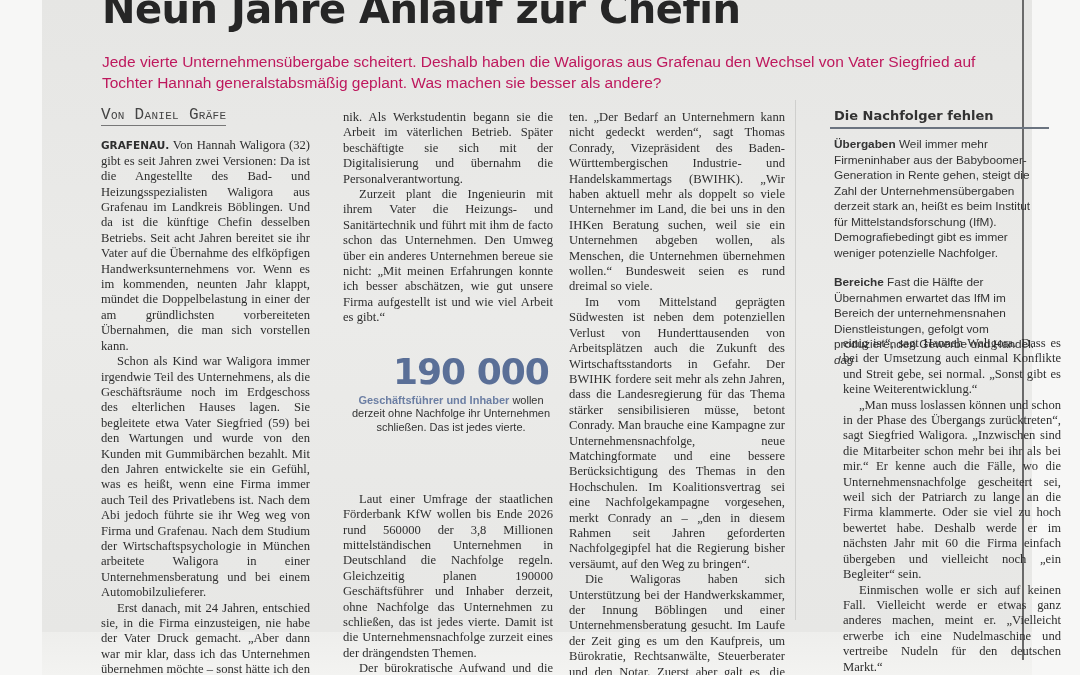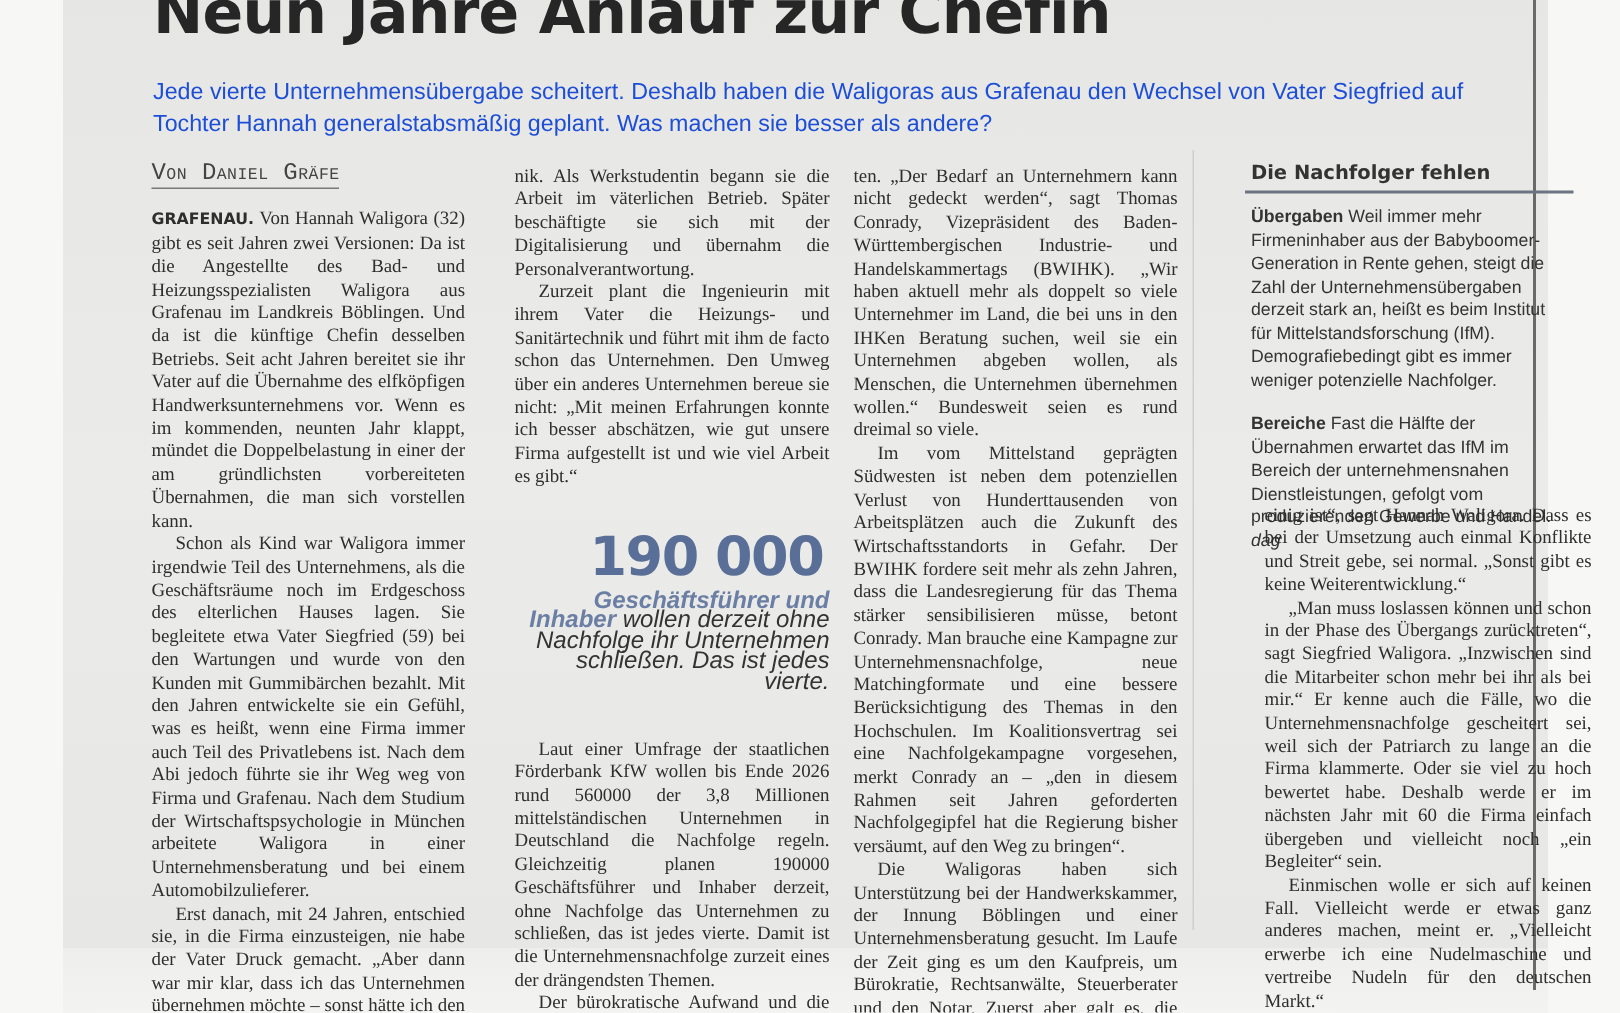--- a/index.html
+++ b/index.html
@@ -26,21 +26,21 @@
     position: absolute; left: 42px; top: 632px; width: 990px; height: 43px;
     background: linear-gradient(180deg, #eeeeec, #f3f3f1);
   }
   .headline {
     position: absolute; left: 102px; top: -14px; margin: 0;
     font-family: "DejaVu Sans", sans-serif; font-weight: bold;
     font-size: 40px; letter-spacing: -0.5px; color: #262626; white-space: nowrap;
   }
   .dek {
     position: absolute; left: 102px; top: 51px; width: 880px; margin: 0;
-    font-family: "Liberation Sans", sans-serif; font-size: 15.5px; line-height: 21px; color: #1d4ed8;
+    font-family: "Liberation Sans", sans-serif; font-size: 15.5px; line-height: 21px; color: #be185d;
   }
   .col {
     position: absolute; top: 108px;
     font-family: "Liberation Serif", serif; font-size: 12.6px; line-height: 15.4px;
     color: #2e2e2e; text-align: justify; hyphens: manual;
   }
   .col p { margin: 0; text-indent: 16px; }
   .col p.first { text-indent: 0; }
   .col1 { left: 101px; width: 209px; }
   .col2 { left: 343px; width: 210px; top: 110px; }
@@ -51,22 +51,22 @@
     font-variant: small-caps; color: #444; padding-bottom: 2px;
     border-bottom: 1px solid #777; display: inline-block; margin-bottom: 12px;
   }
   .dateline { font-family: "DejaVu Sans", sans-serif; font-weight: bold; font-size: 10.5px; }
   .stat-box { margin: 26px 0 0 6px; height: 140px; }
   .stat-number {
     font-family: "DejaVu Sans", sans-serif; font-weight: bold; font-size: 36px;
     color: #5a6f97; letter-spacing: -1px; line-height: 40px; margin-left: 44px;
   }
   .stat-caption {
-    font-family: "Liberation Sans", sans-serif; font-size: 16px; line-height: 13.5px;
-    color: #333; margin-top: 2px; text-align: right; text-indent: 0; font-style: italic;
+    font-family: "Liberation Sans", sans-serif; font-size: 11px; line-height: 13.5px;
+    color: #333; margin-top: 2px; text-align: center; text-indent: 0;
   }
   .stat-caption .hl { color: #6b7ea3; font-weight: bold; }
   .col2 p.after-box { margin-top: 0; }
   .sidebar {
     position: absolute; left: 830px; top: 100px; width: 219px;
     font-family: "Liberation Sans", sans-serif; color: #333;
   }
   .sidebar-title {
     font-family: "DejaVu Sans", sans-serif; font-weight: bold; font-size: 13px;
     padding: 8px 0 4px 4px; border-bottom: 2px solid #6b7480; margin: 0;

